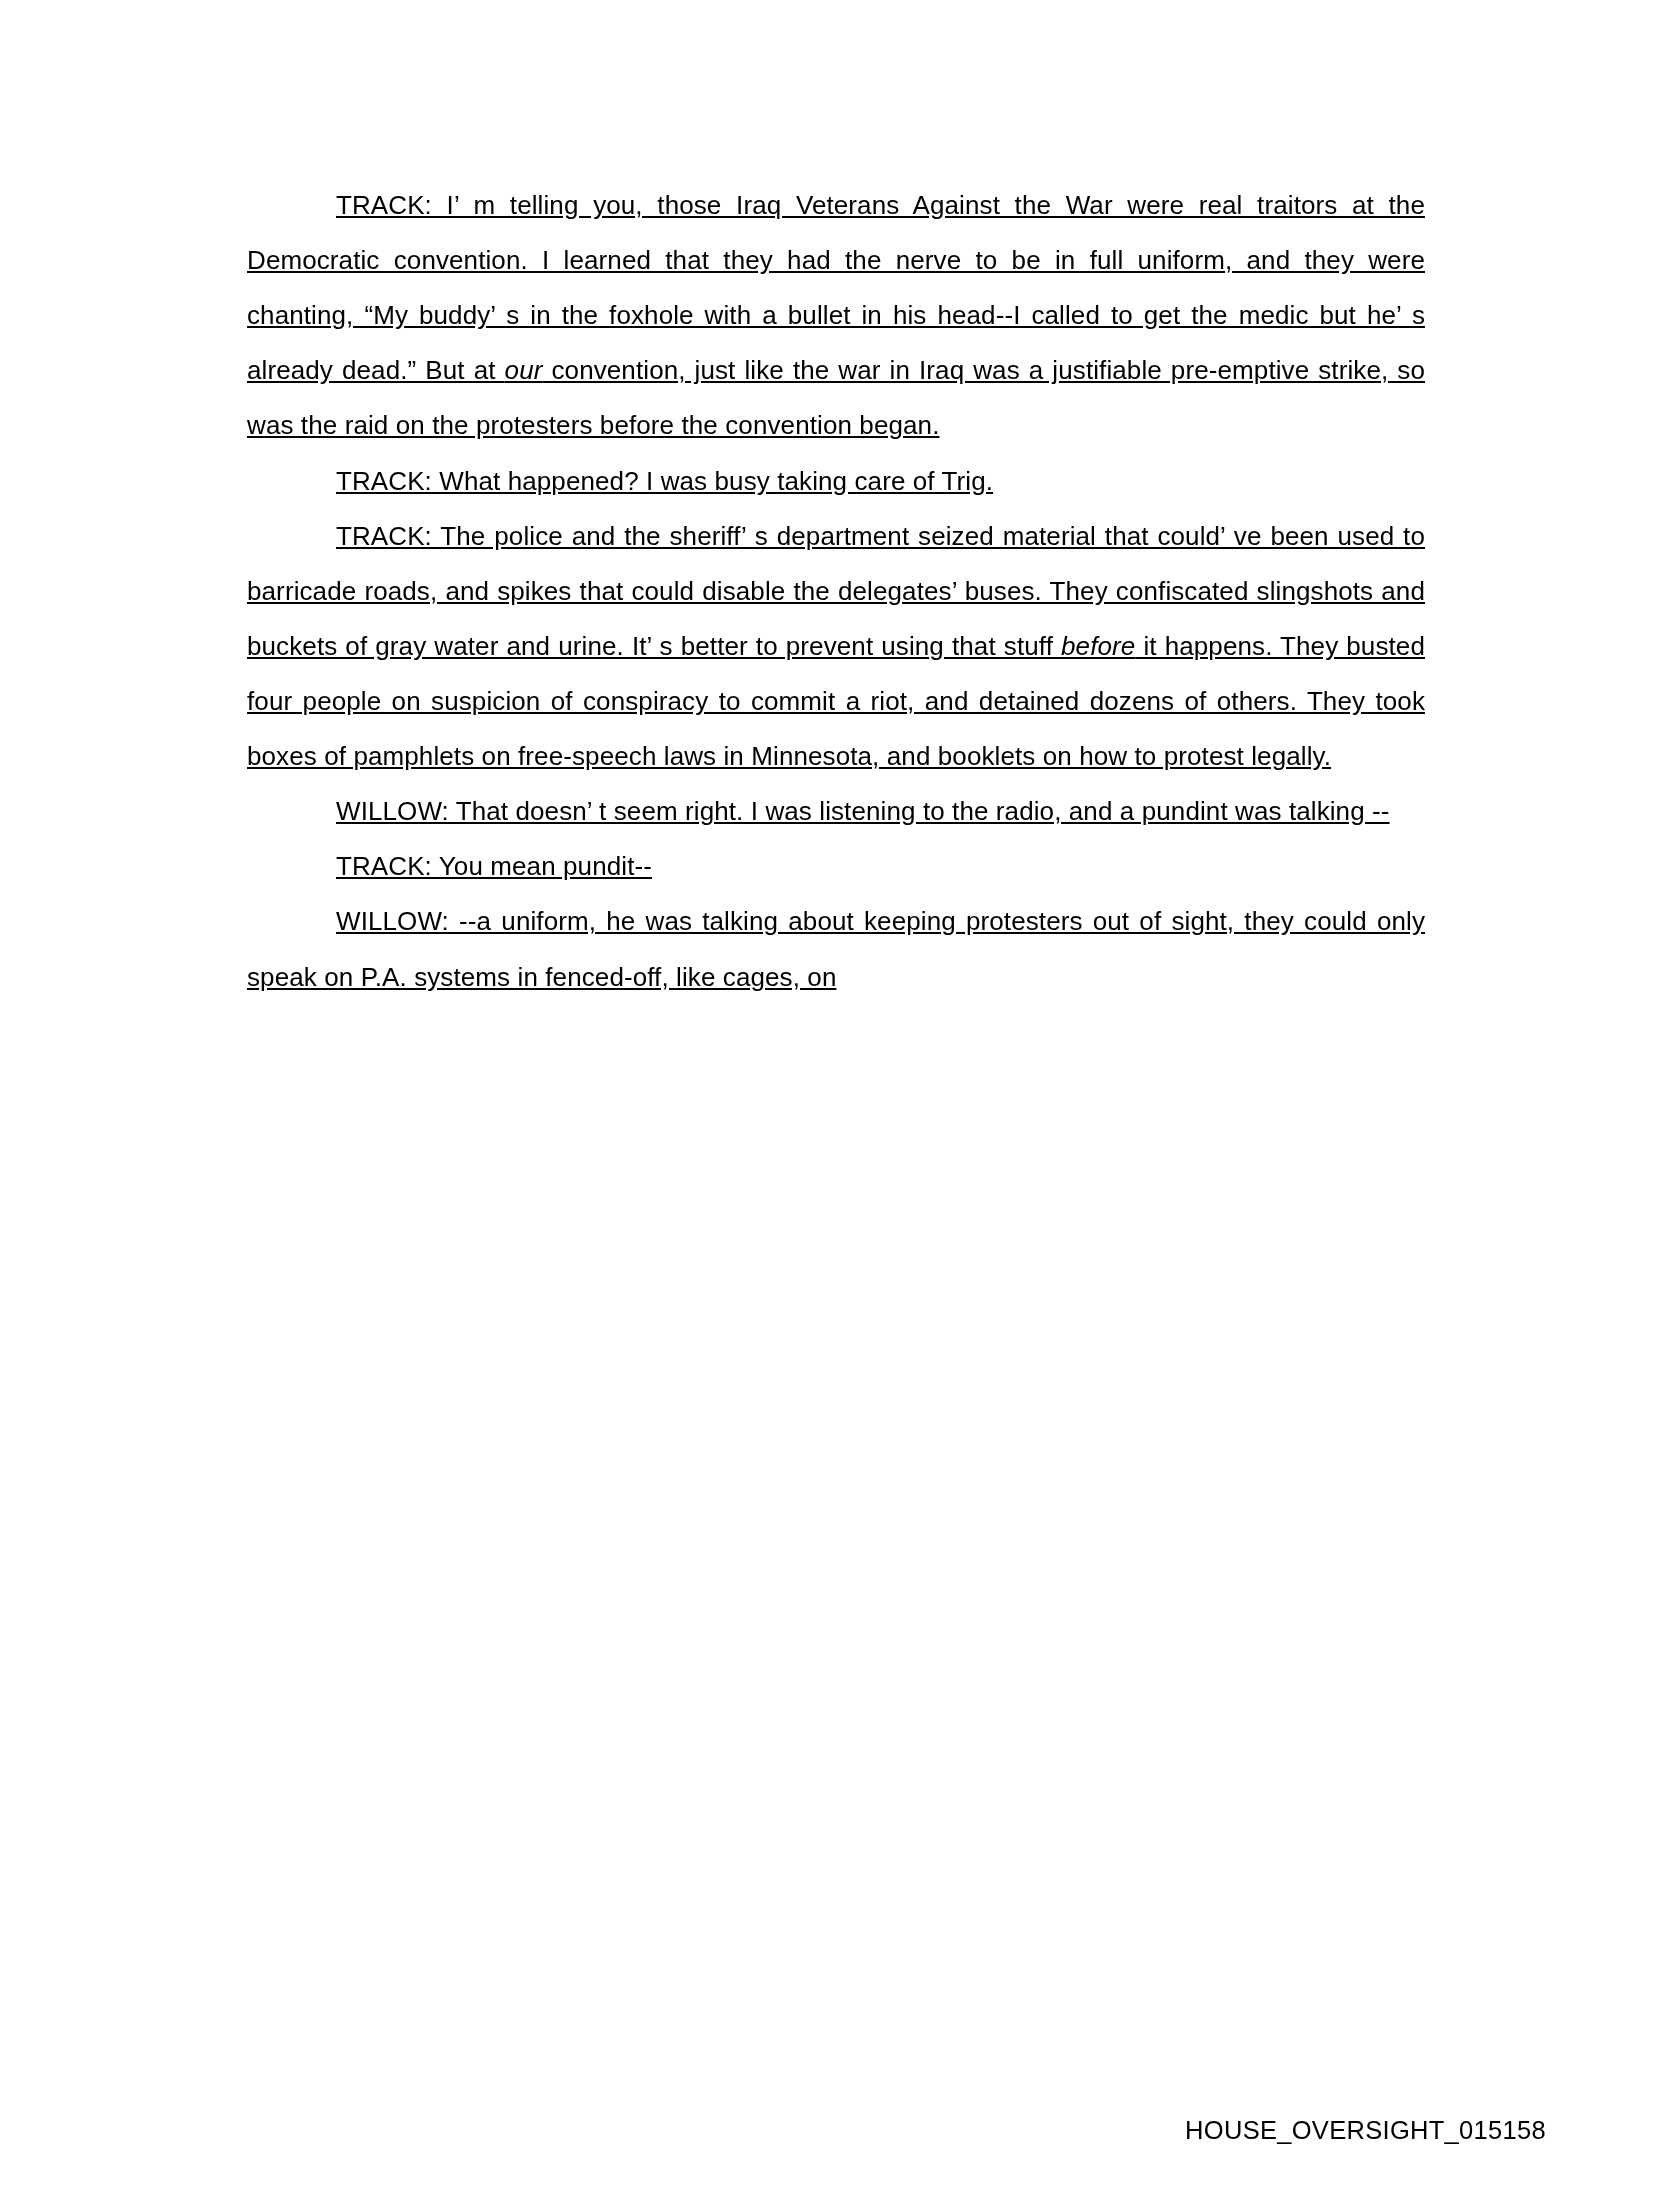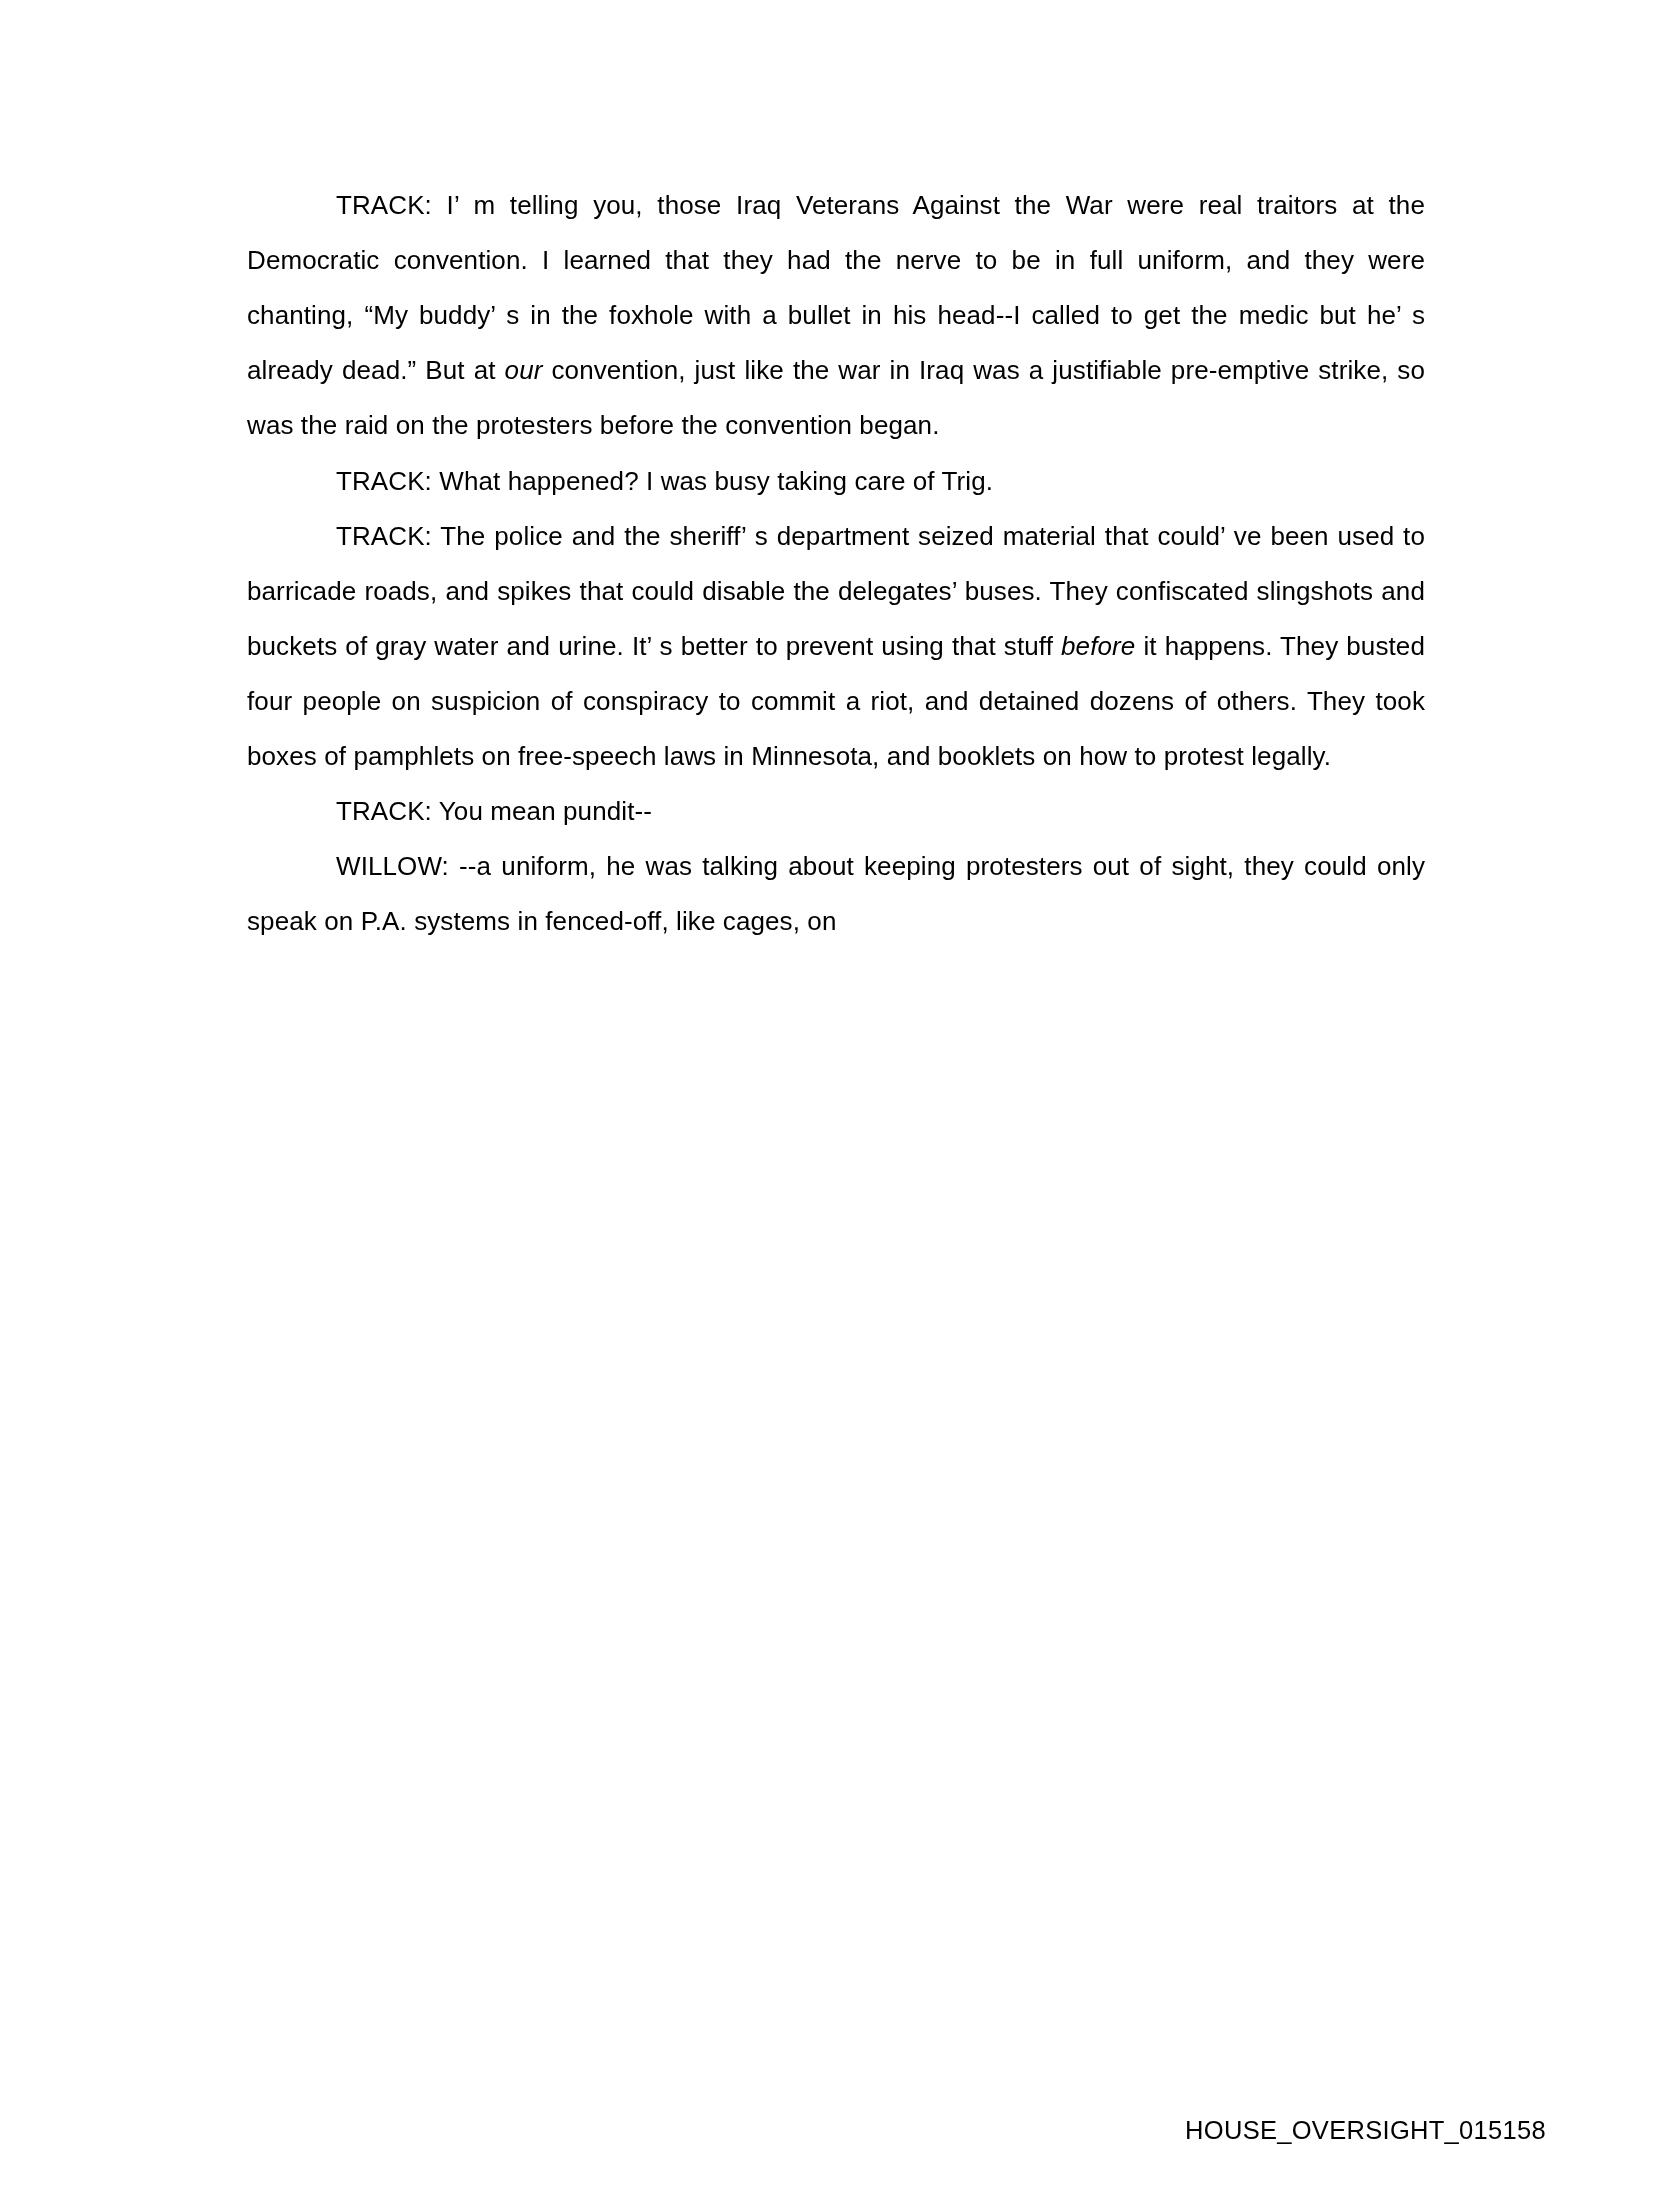--- a/index.html
+++ b/index.html
@@ -17,20 +17,21 @@
     height: 2205px;
     background: #ffffff;
     box-sizing: border-box;
     overflow: hidden;
   }
   .doc-body {
     position: absolute;
     left: 247px;
     top: 178px;
     width: 1178px;
+    text-decoration: underline;
   }
   .para {
     font-size: 26px;
     line-height: 2.12;
     text-align: justify;
     text-justify: inter-word;
     margin: 0 0 0 0;
     text-indent: 89px;
     letter-spacing: 0.1px;
   }
@@ -55,20 +56,21 @@
 </style>
 </head>
 <body>
 
 <div class="page">
 
   <div class="doc-body">
     <p class="para" id="p1"><span>TRACK: I’ m telling you, those Iraq Veterans Against the War were real traitors at the Democratic convention. I learned that they had the nerve to be in full uniform, and they were chanting,  “My buddy’ s in the foxhole with a bullet in his head--I called to get the medic but he’ s already dead.”  But at </span><i>our</i><span> convention, just like the war in Iraq was a justifiable pre-emptive strike, so was the raid on the protesters before the convention began.</span></p>
     <p class="para" id="p2"><span>TRACK: What happened?  I was busy taking care of Trig.</span></p>
     <p class="para" id="p3"><span>TRACK: The police and the sheriff’ s department seized material that could’ ve been used to barricade roads, and spikes that could disable the delegates’  buses. They confiscated slingshots and buckets of gray water and urine. It’ s better to prevent using that stuff </span><i>before</i><span> it happens. They busted four people on suspicion of conspiracy to commit a riot, and detained dozens of others. They took boxes of pamphlets on free-speech laws in Minnesota, and booklets on how to protest legally.</span></p>
+    <p class="para" id="p4"><span>WILLOW: That doesn’ t seem right. I was listening to the radio, and a pundint was talking --</span></p>
     <p class="para" id="p5"><span>TRACK: You mean pundit--</span></p>
     <p class="para" id="p6"><span>WILLOW: --a uniform, he was talking about keeping protesters out of sight, they could only speak on P.A. systems in fenced-off, like cages, on</span></p>
   </div>
 
   <div class="footer">
     <span class="footer-text">HOUSE_OVERSIGHT_015158</span>
   </div>
 
 </div>
 

